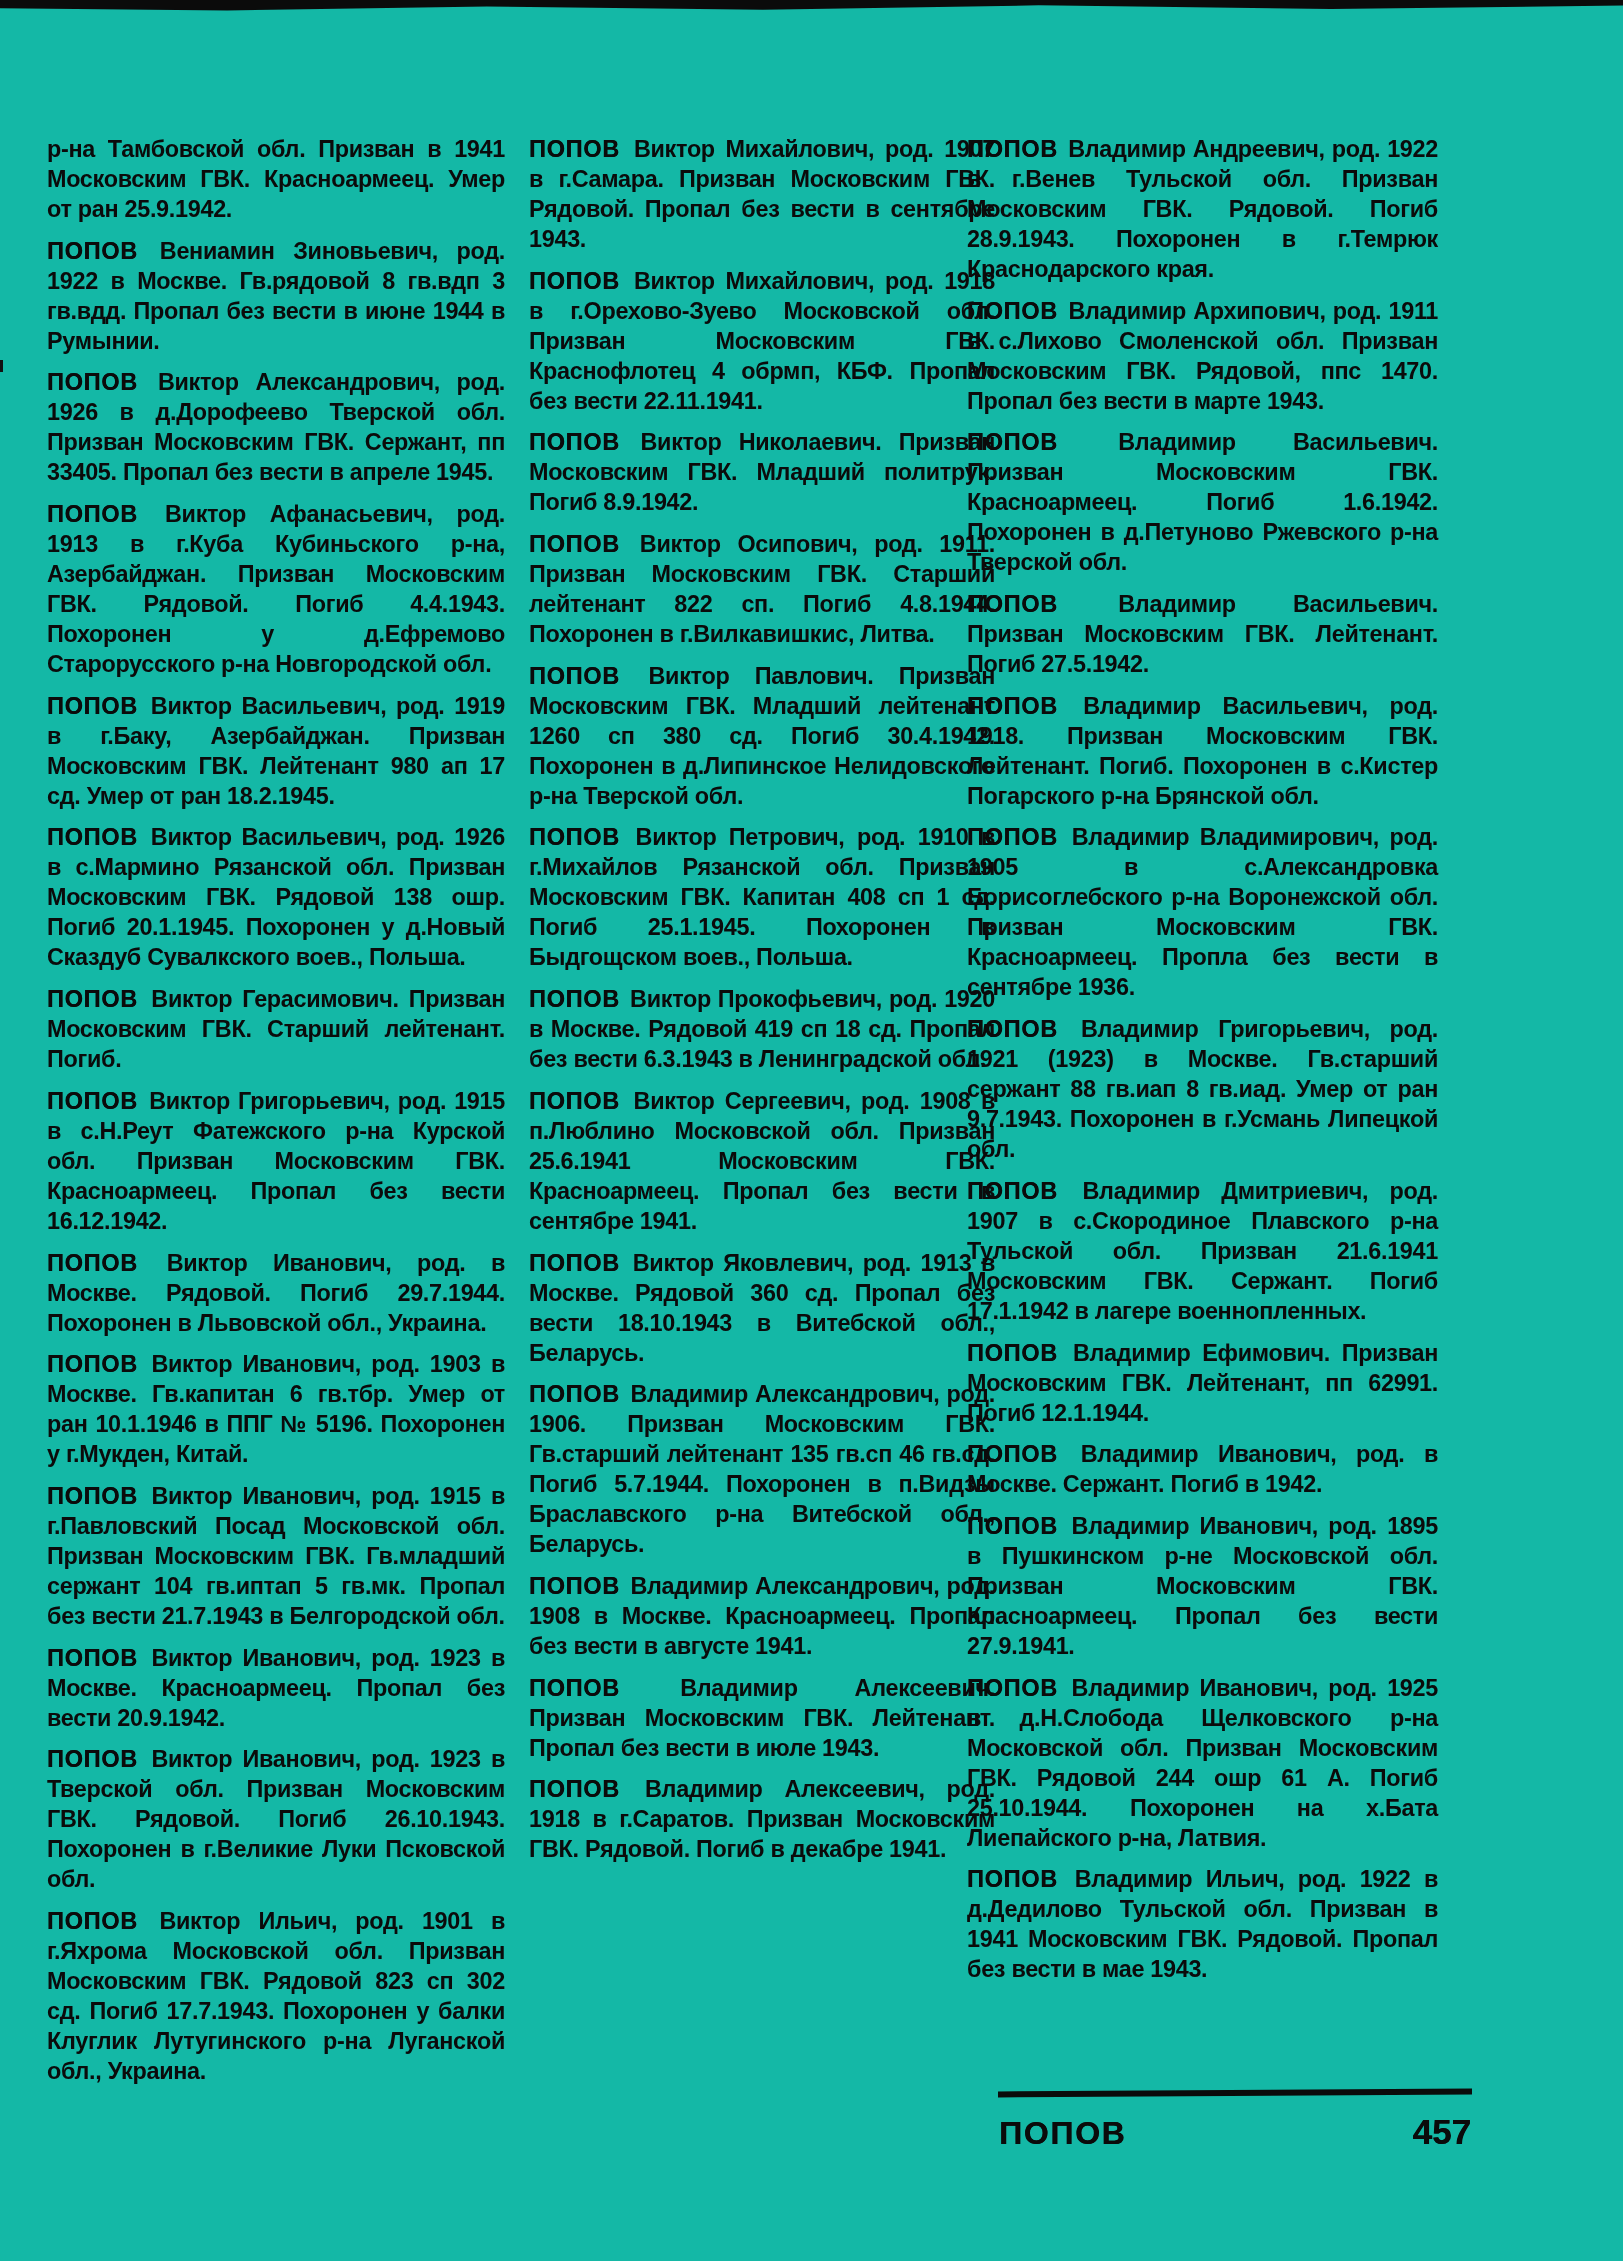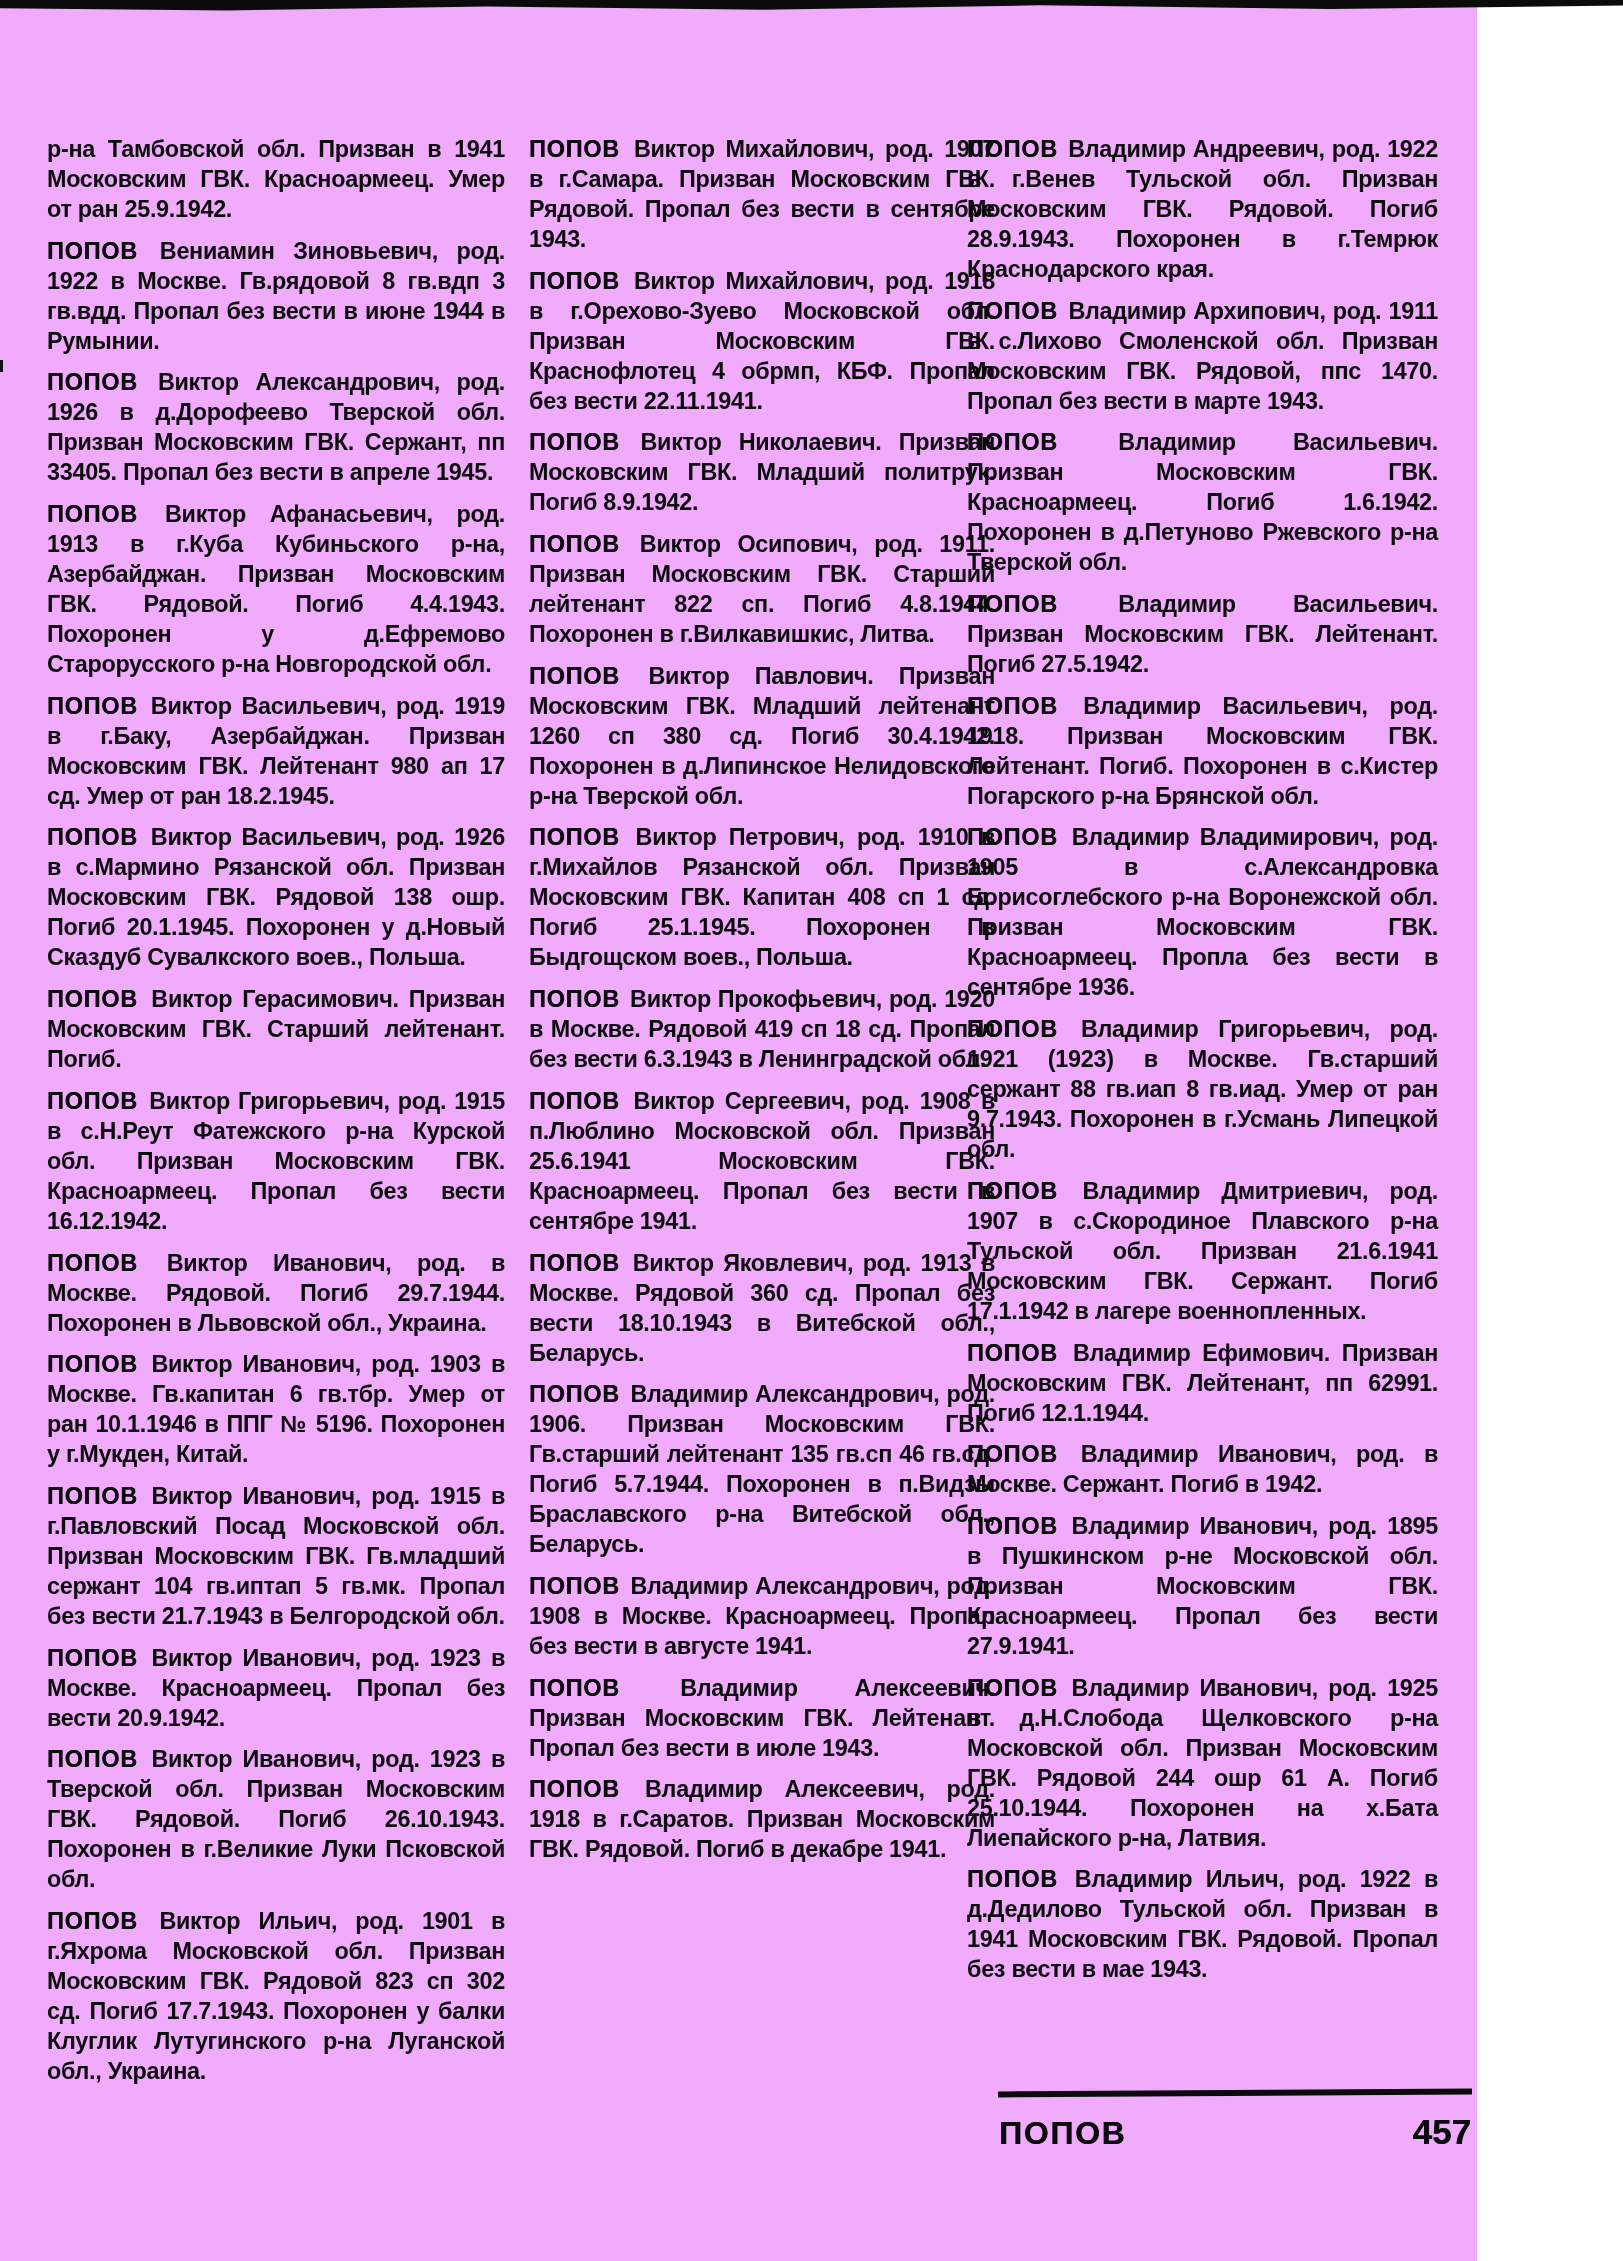--- a/index.html
+++ b/index.html
@@ -6,23 +6,23 @@
     margin: 0;
     padding: 0;
     width: 1623px;
     height: 2261px;
     background: #ffffff;
     overflow: hidden;
     font-family: "Liberation Sans", "DejaVu Sans", sans-serif;
   }
   .page {
     position: relative;
-    width: 1477px;
+    width: 1623px;
     height: 2261px;
-    background: #f0abfc;
+    background: #14b8a6;
     color: #0b0b0b;
   }
   .scan-edge {
     position: absolute;
     top: 0; left: 0;
     width: 1623px;
     height: 13.4px;
     background: #0b0b0b;
     clip-path: polygon(0 0, 100% 0, 100% 42%, 82% 68%, 64% 40%, 47% 72%, 30% 48%, 14% 78%, 0 62%);
   }

